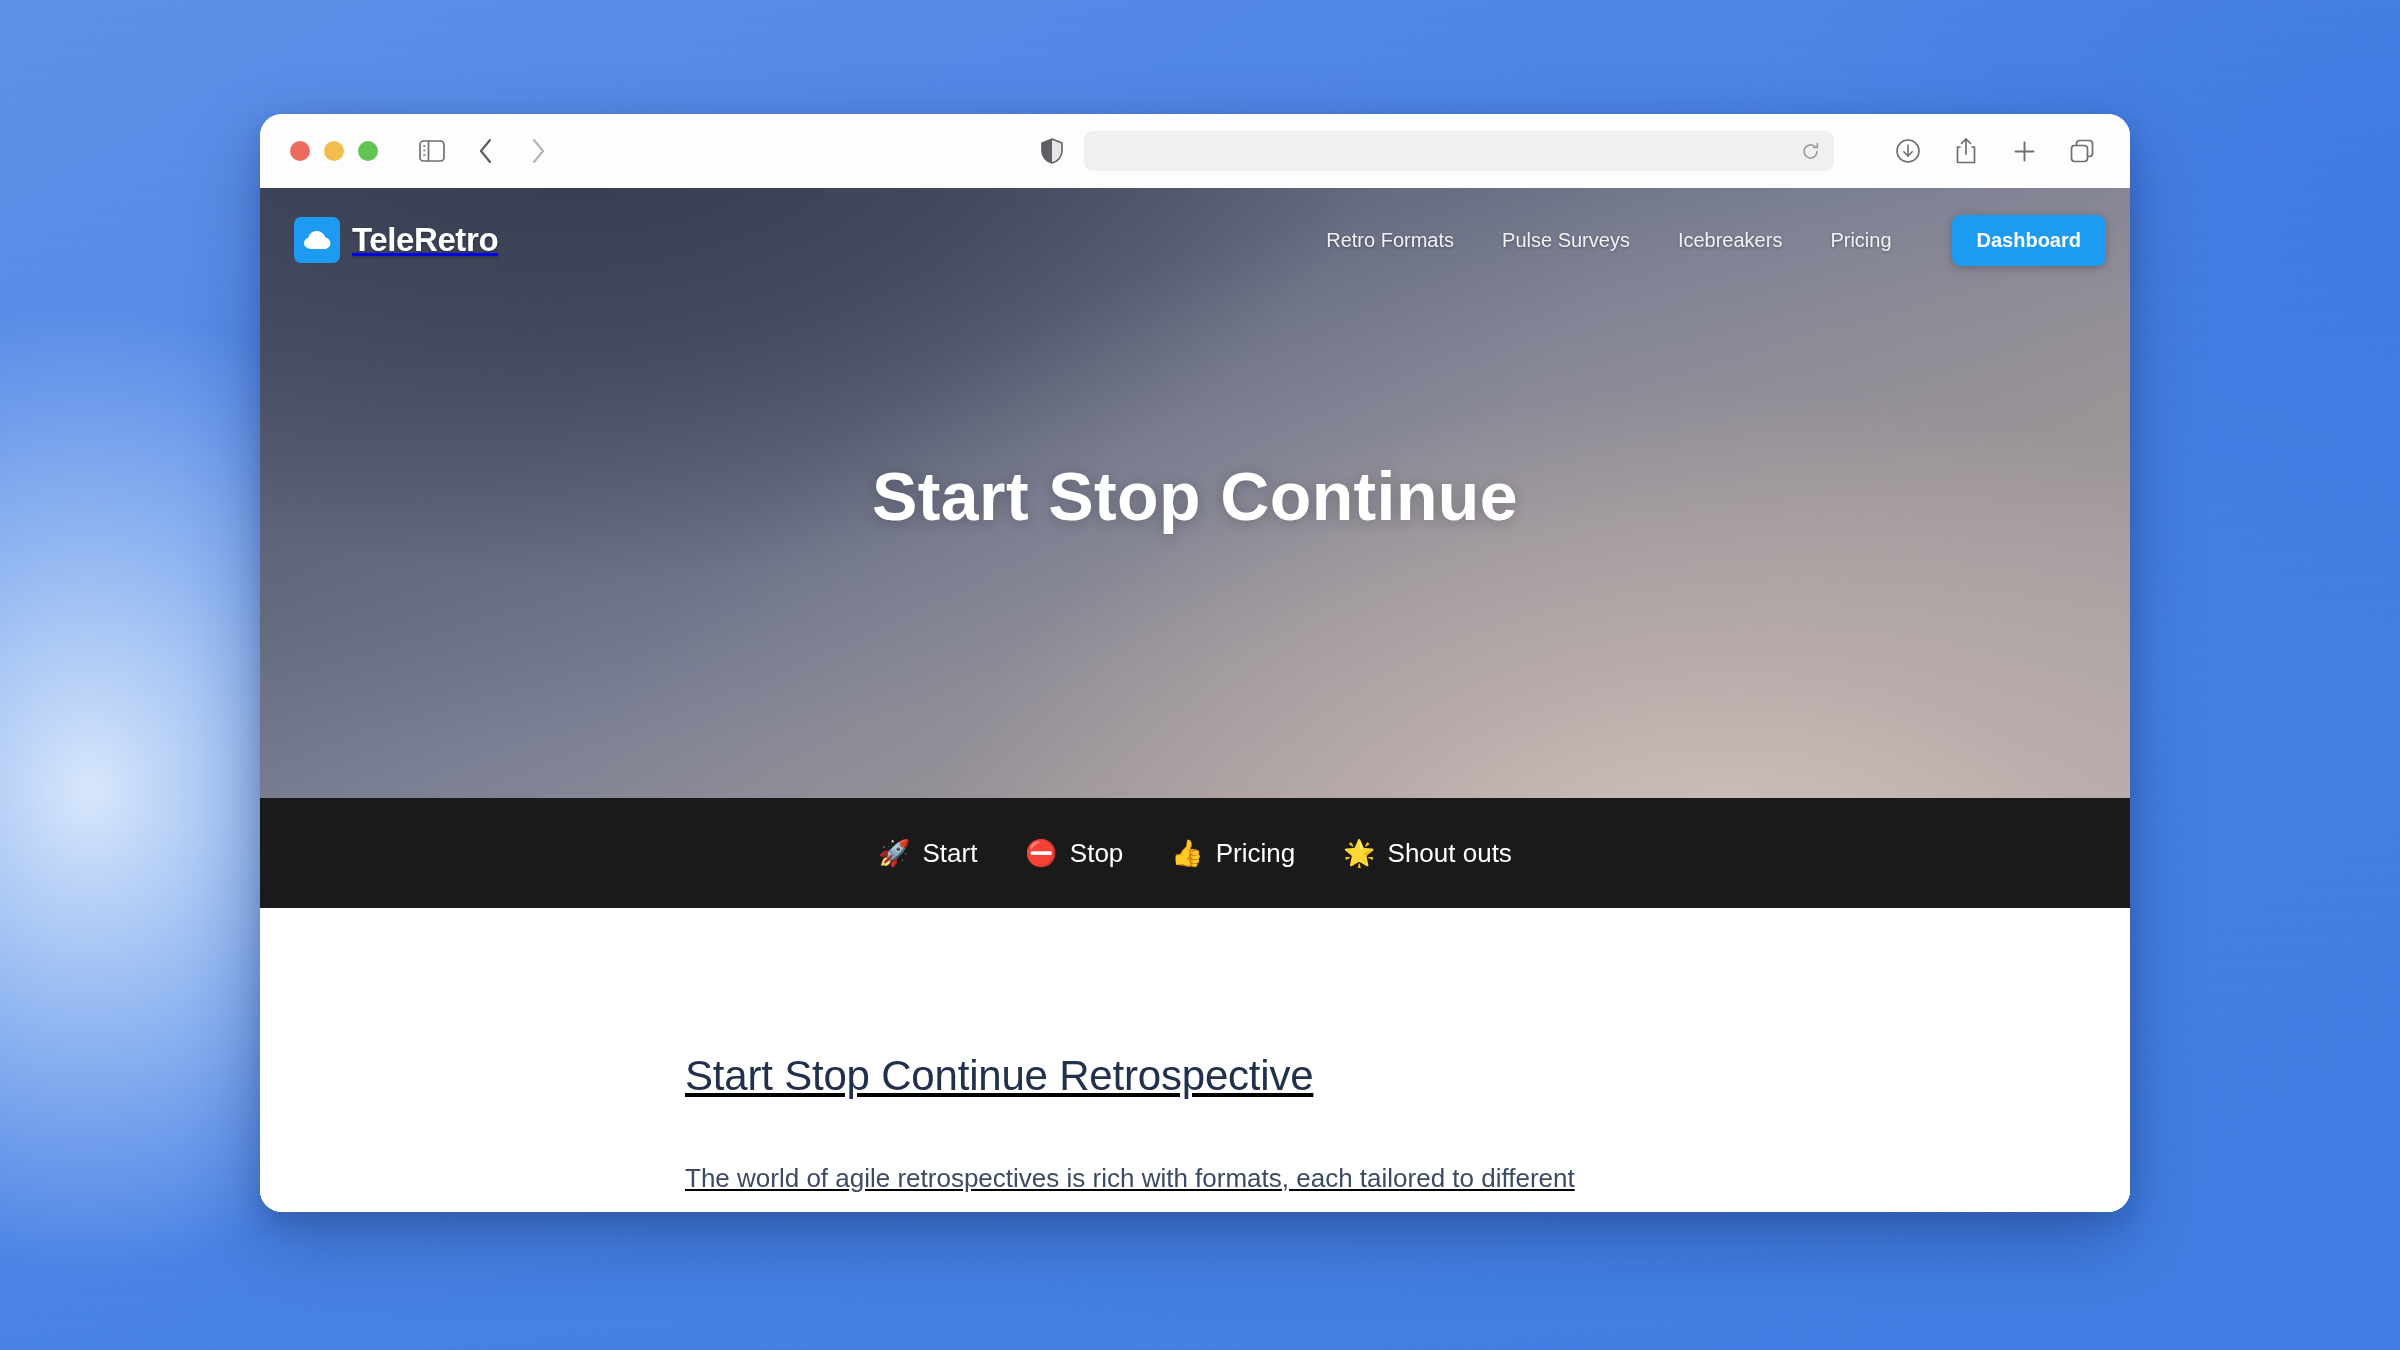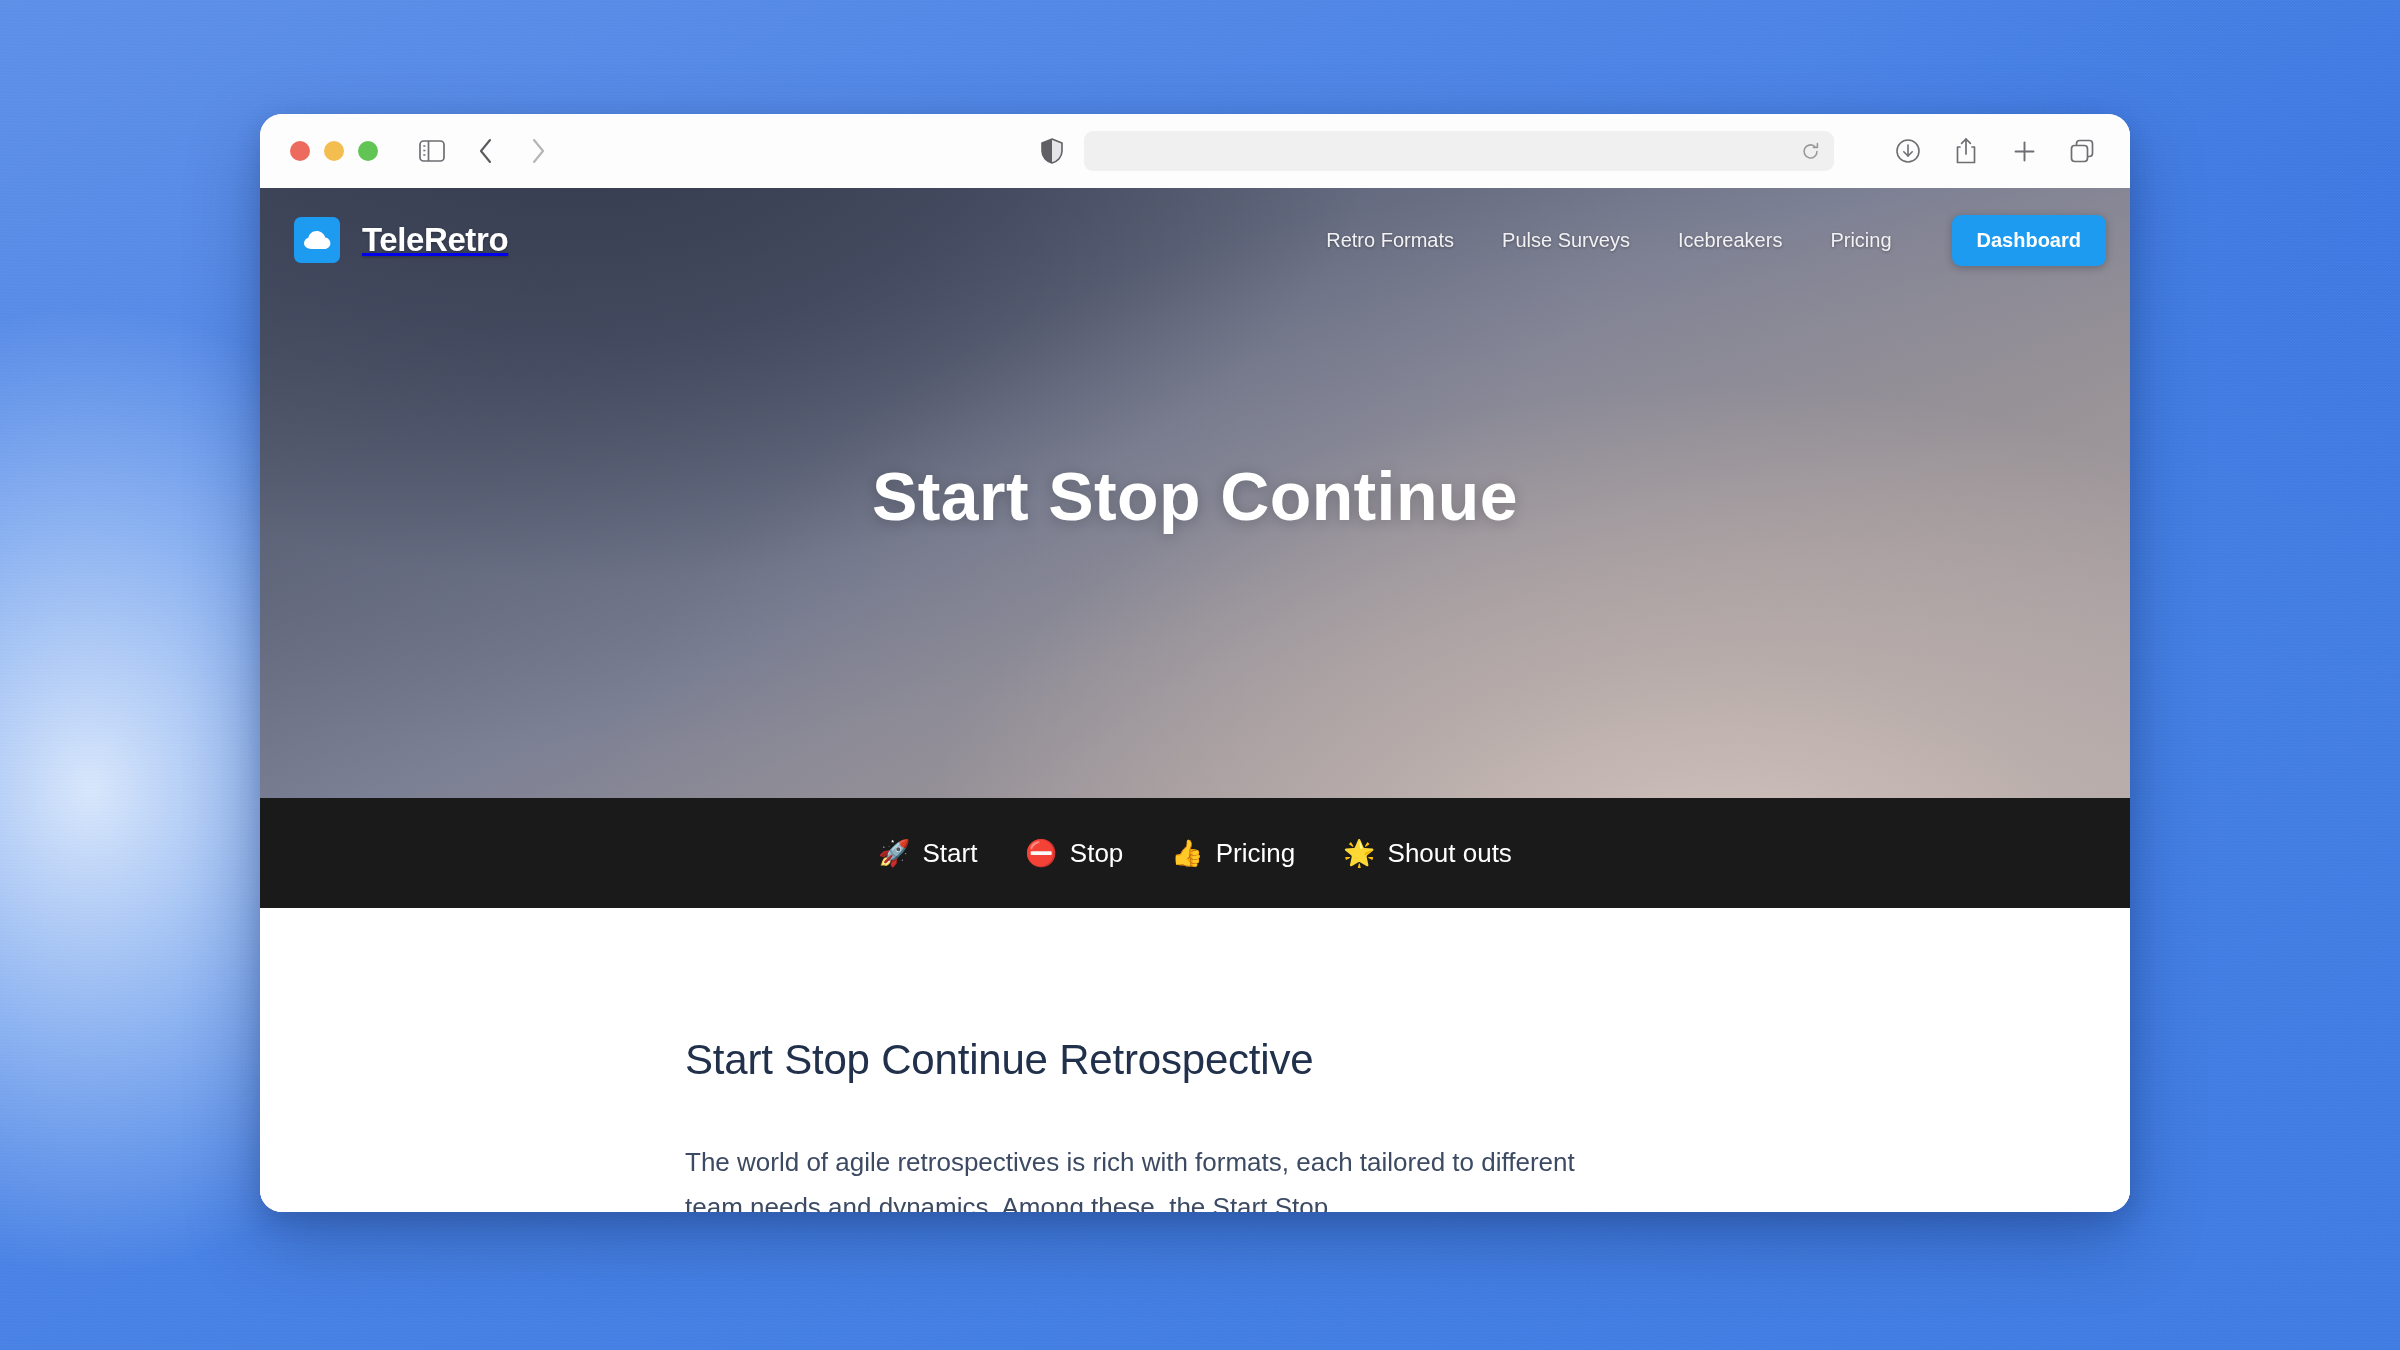--- a/index.html
+++ b/index.html
@@ -70,21 +70,21 @@
     background:
       radial-gradient(ellipse 1400px 900px at 78% 118%, rgba(214,199,192,1) 0%, rgba(186,174,172,.85) 28%, rgba(150,146,154,.35) 58%, rgba(90,96,116,0) 82%),
       radial-gradient(ellipse 1200px 760px at 18% -18%, rgba(52,58,76,1) 0%, rgba(62,69,90,.82) 34%, rgba(96,104,126,.3) 66%, rgba(120,128,150,0) 88%),
       linear-gradient(158deg, #3d4254 0%, #5b6175 24%, #7c8094 48%, #9d9597 72%, #bdb0ad 100%);
   }
 
   #header {
     position:absolute; top:0; left:0; right:0; height:104px;
     display:flex; align-items:center; padding:0 24px 0 34px;
   }
-  #logo { display:flex; align-items:center; gap:22px; }
+  #logo { display:flex; align-items:center; gap:12px; }
   #logo-mark {
     width:46px; height:46px; border-radius:7px; background:#1d9bf0;
     display:flex; align-items:center; justify-content:center;
   }
   #logo-text {
     color:#fff; font-size:33px; font-weight:700; letter-spacing:-.4px;
     text-shadow:0 1px 3px rgba(0,0,0,.3);
   }
 
   #nav { margin-left:auto; display:flex; align-items:center; gap:48px; }
@@ -110,21 +110,21 @@
     justify-content:center; gap:48px;
   }
   .format-item {
     display:flex; align-items:center; gap:12px; color:#fff;
     font-size:26px; cursor:pointer; white-space:nowrap;
   }
   .format-emoji { font-size:26px; line-height:1; }
 
   
   #article { padding:128px 0 0 0; background:#fff; }
-  #article-inner { max-width:1160px; margin:0 auto; padding:0 70px; }
+  #article-inner { max-width:1160px; margin:16px auto; padding:0 70px;text-decoration:underline; }
   #article-title {
     color:#21304b; font-size:42px; font-weight:400; letter-spacing:-.2px;
   }
   #article-body {
     margin-top:56px; color:#3c4a63; font-size:26px; line-height:1.72;
     max-width:900px;
   }
 </style>
 </head>
 <body>

